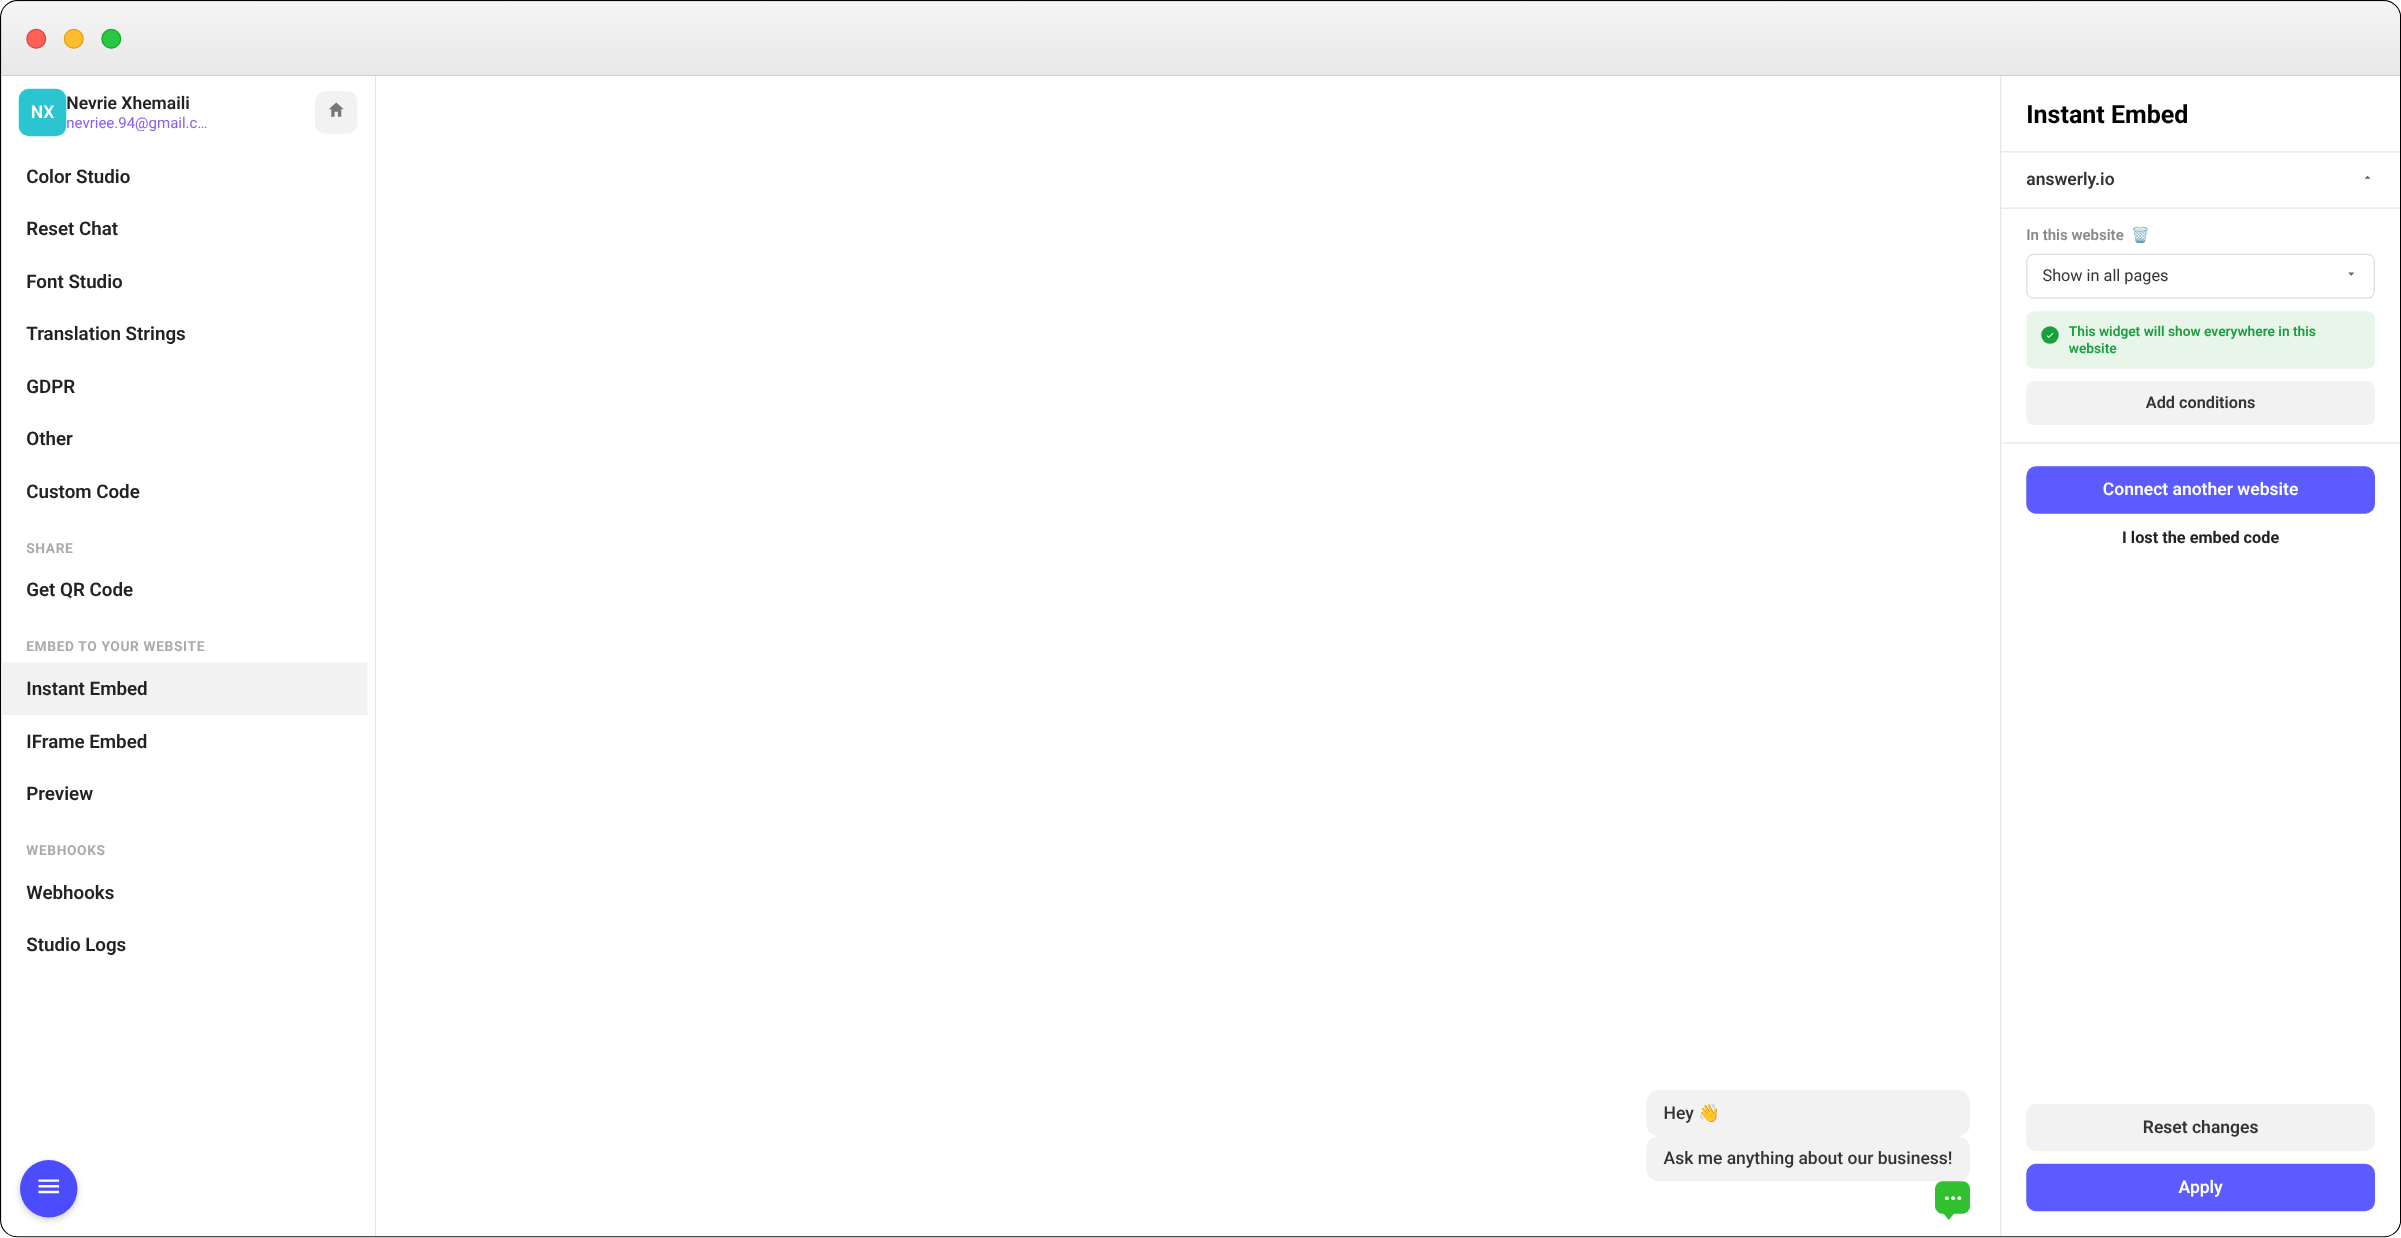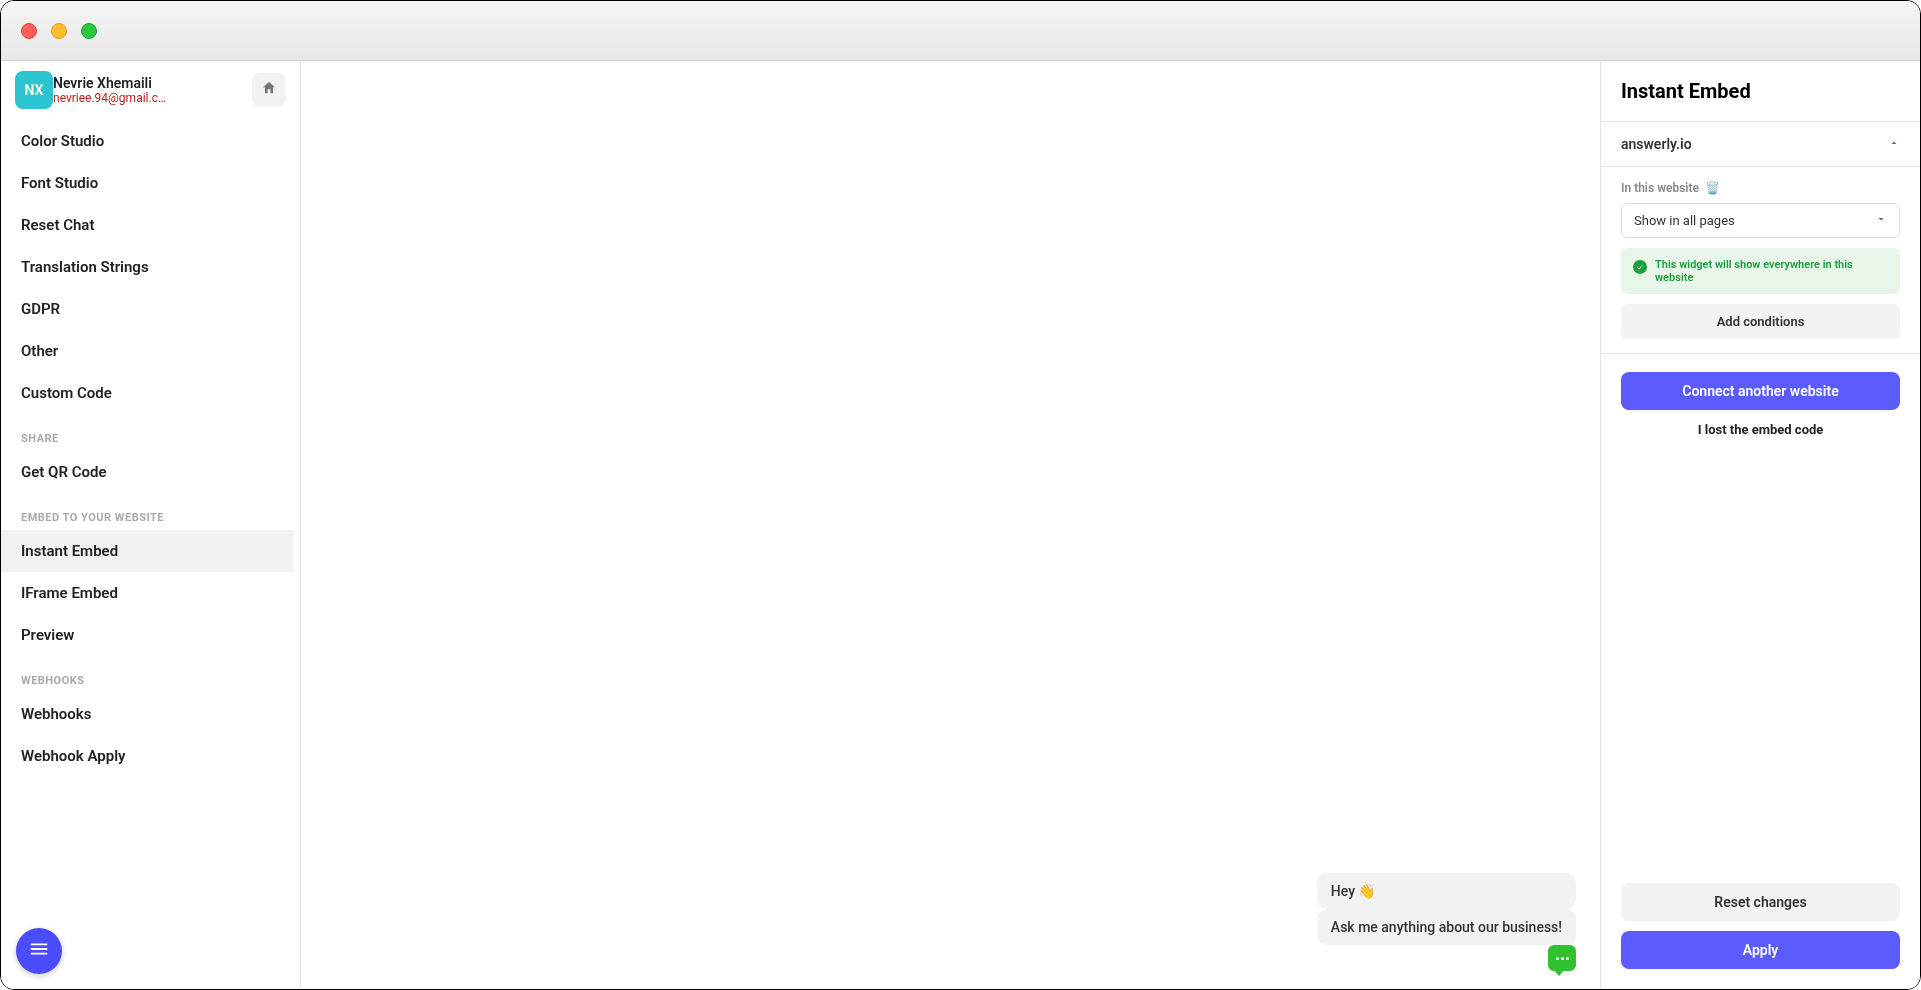--- a/index.html
+++ b/index.html
@@ -76,21 +76,21 @@
       flex: 1;
       min-width: 0;
     }
     .user-name {
       font-weight: 600;
       font-size: 14px;
       color: #222;
     }
     .user-email {
       font-size: 12px;
-      color: #b91c1c;
+      color: #8b5cf6;
       white-space: nowrap;
       overflow: hidden;
       text-overflow: ellipsis;
     }
     .home-btn {
       width: 34px;
       height: 34px;
       border-radius: 8px;
       background: #f2f2f2;
       display: flex;
@@ -368,38 +368,38 @@
           <span>
             <svg viewBox="0 0 24 24">
                 <path d="M12 3l9 8h-3v9h-4v-6h-4v6H6v-9H3l9-8z"></path>
               </svg>
           </span>
         </div>
       </div>
 
       <div class="sidebar-scroll">
         <div class="nav-item">Color Studio</div>
+        <div class="nav-item">Reset Chat</div>
         <div class="nav-item">Font Studio</div>
-        <div class="nav-item">Reset Chat</div>
         <div class="nav-item">Translation Strings</div>
         <div class="nav-item">GDPR</div>
         <div class="nav-item">Other</div>
         <div class="nav-item">Custom Code</div>
 
         <div class="nav-section-title">Share</div>
         <div class="nav-item">Get QR Code</div>
 
         <div class="nav-section-title">Embed to your website</div>
         <div class="nav-item active">Instant Embed</div>
         <div class="nav-item">IFrame Embed</div>
         <div class="nav-item">Preview</div>
 
         <div class="nav-section-title">Webhooks</div>
         <div class="nav-item">Webhooks</div>
-        <div class="nav-item">Webhook Apply</div>
+        <div class="nav-item">Studio Logs</div>
       </div>
 
       <div class="fab">
         <span>
           <svg viewBox="0 0 24 24">
               <path d="M3 6h18v2H3V6zm0 5h18v2H3v-2zm0 5h18v2H3v-2z"></path>
             </svg>
         </span>
       </div>
     </div>

